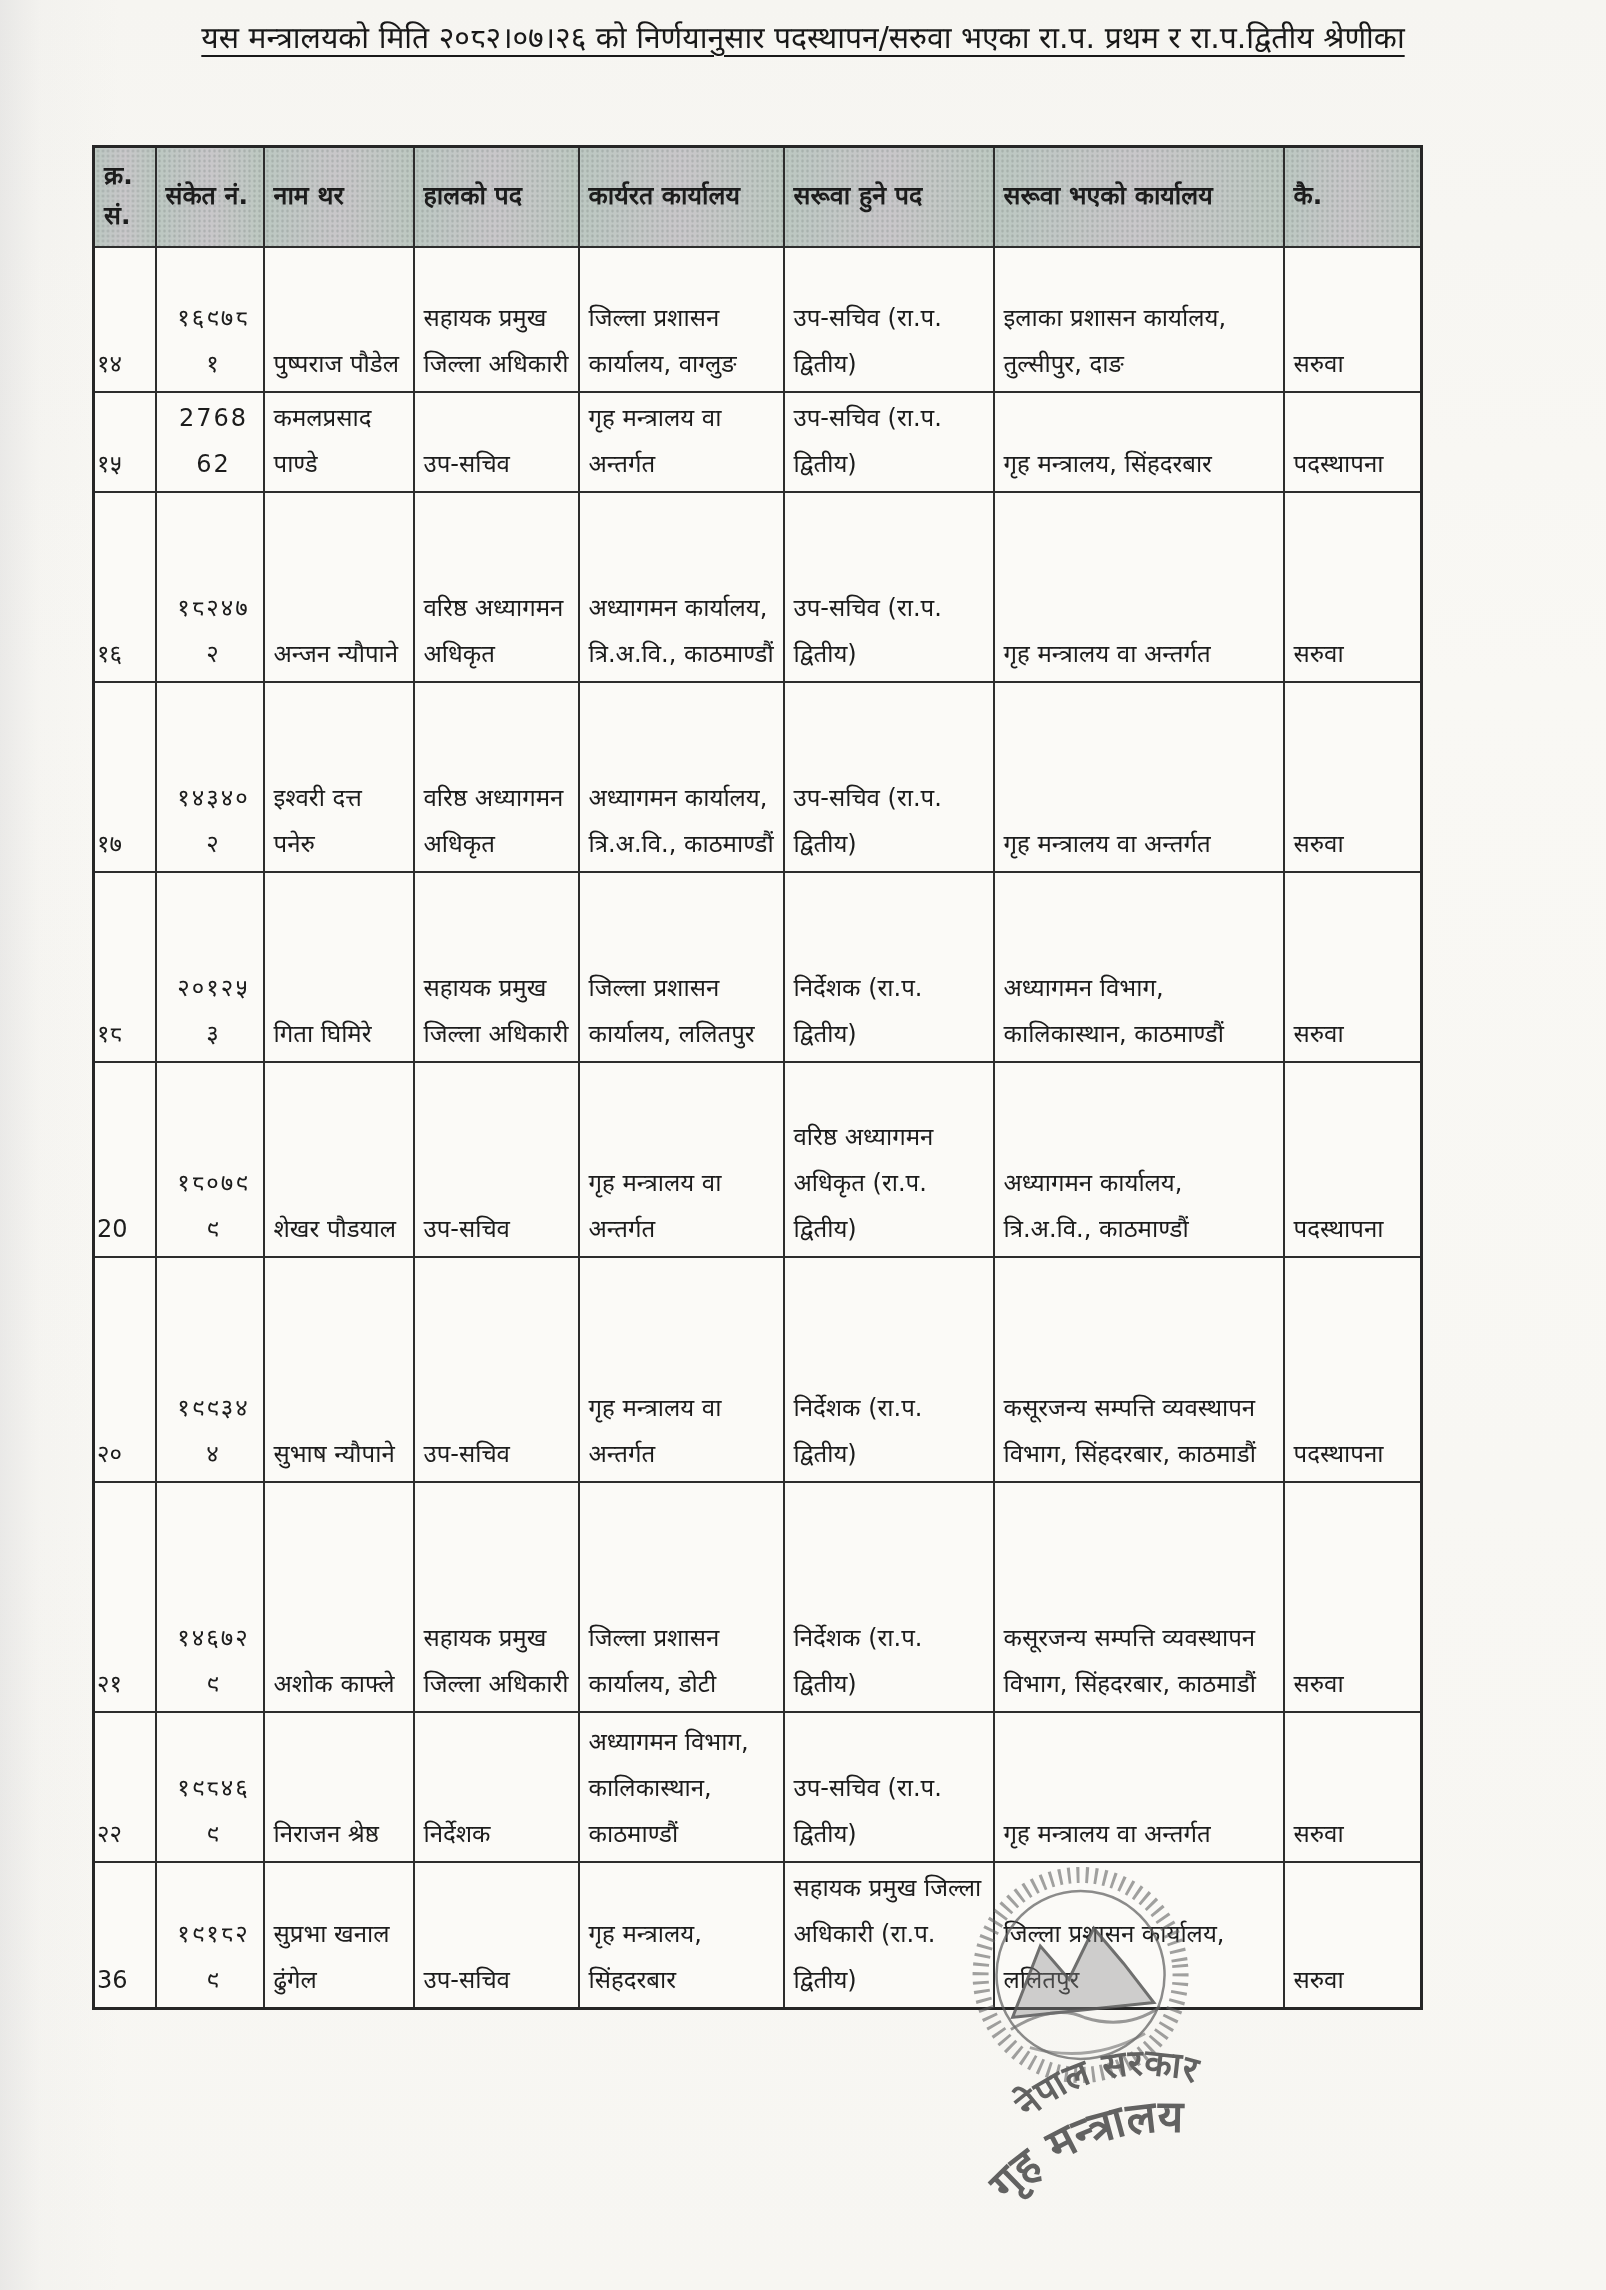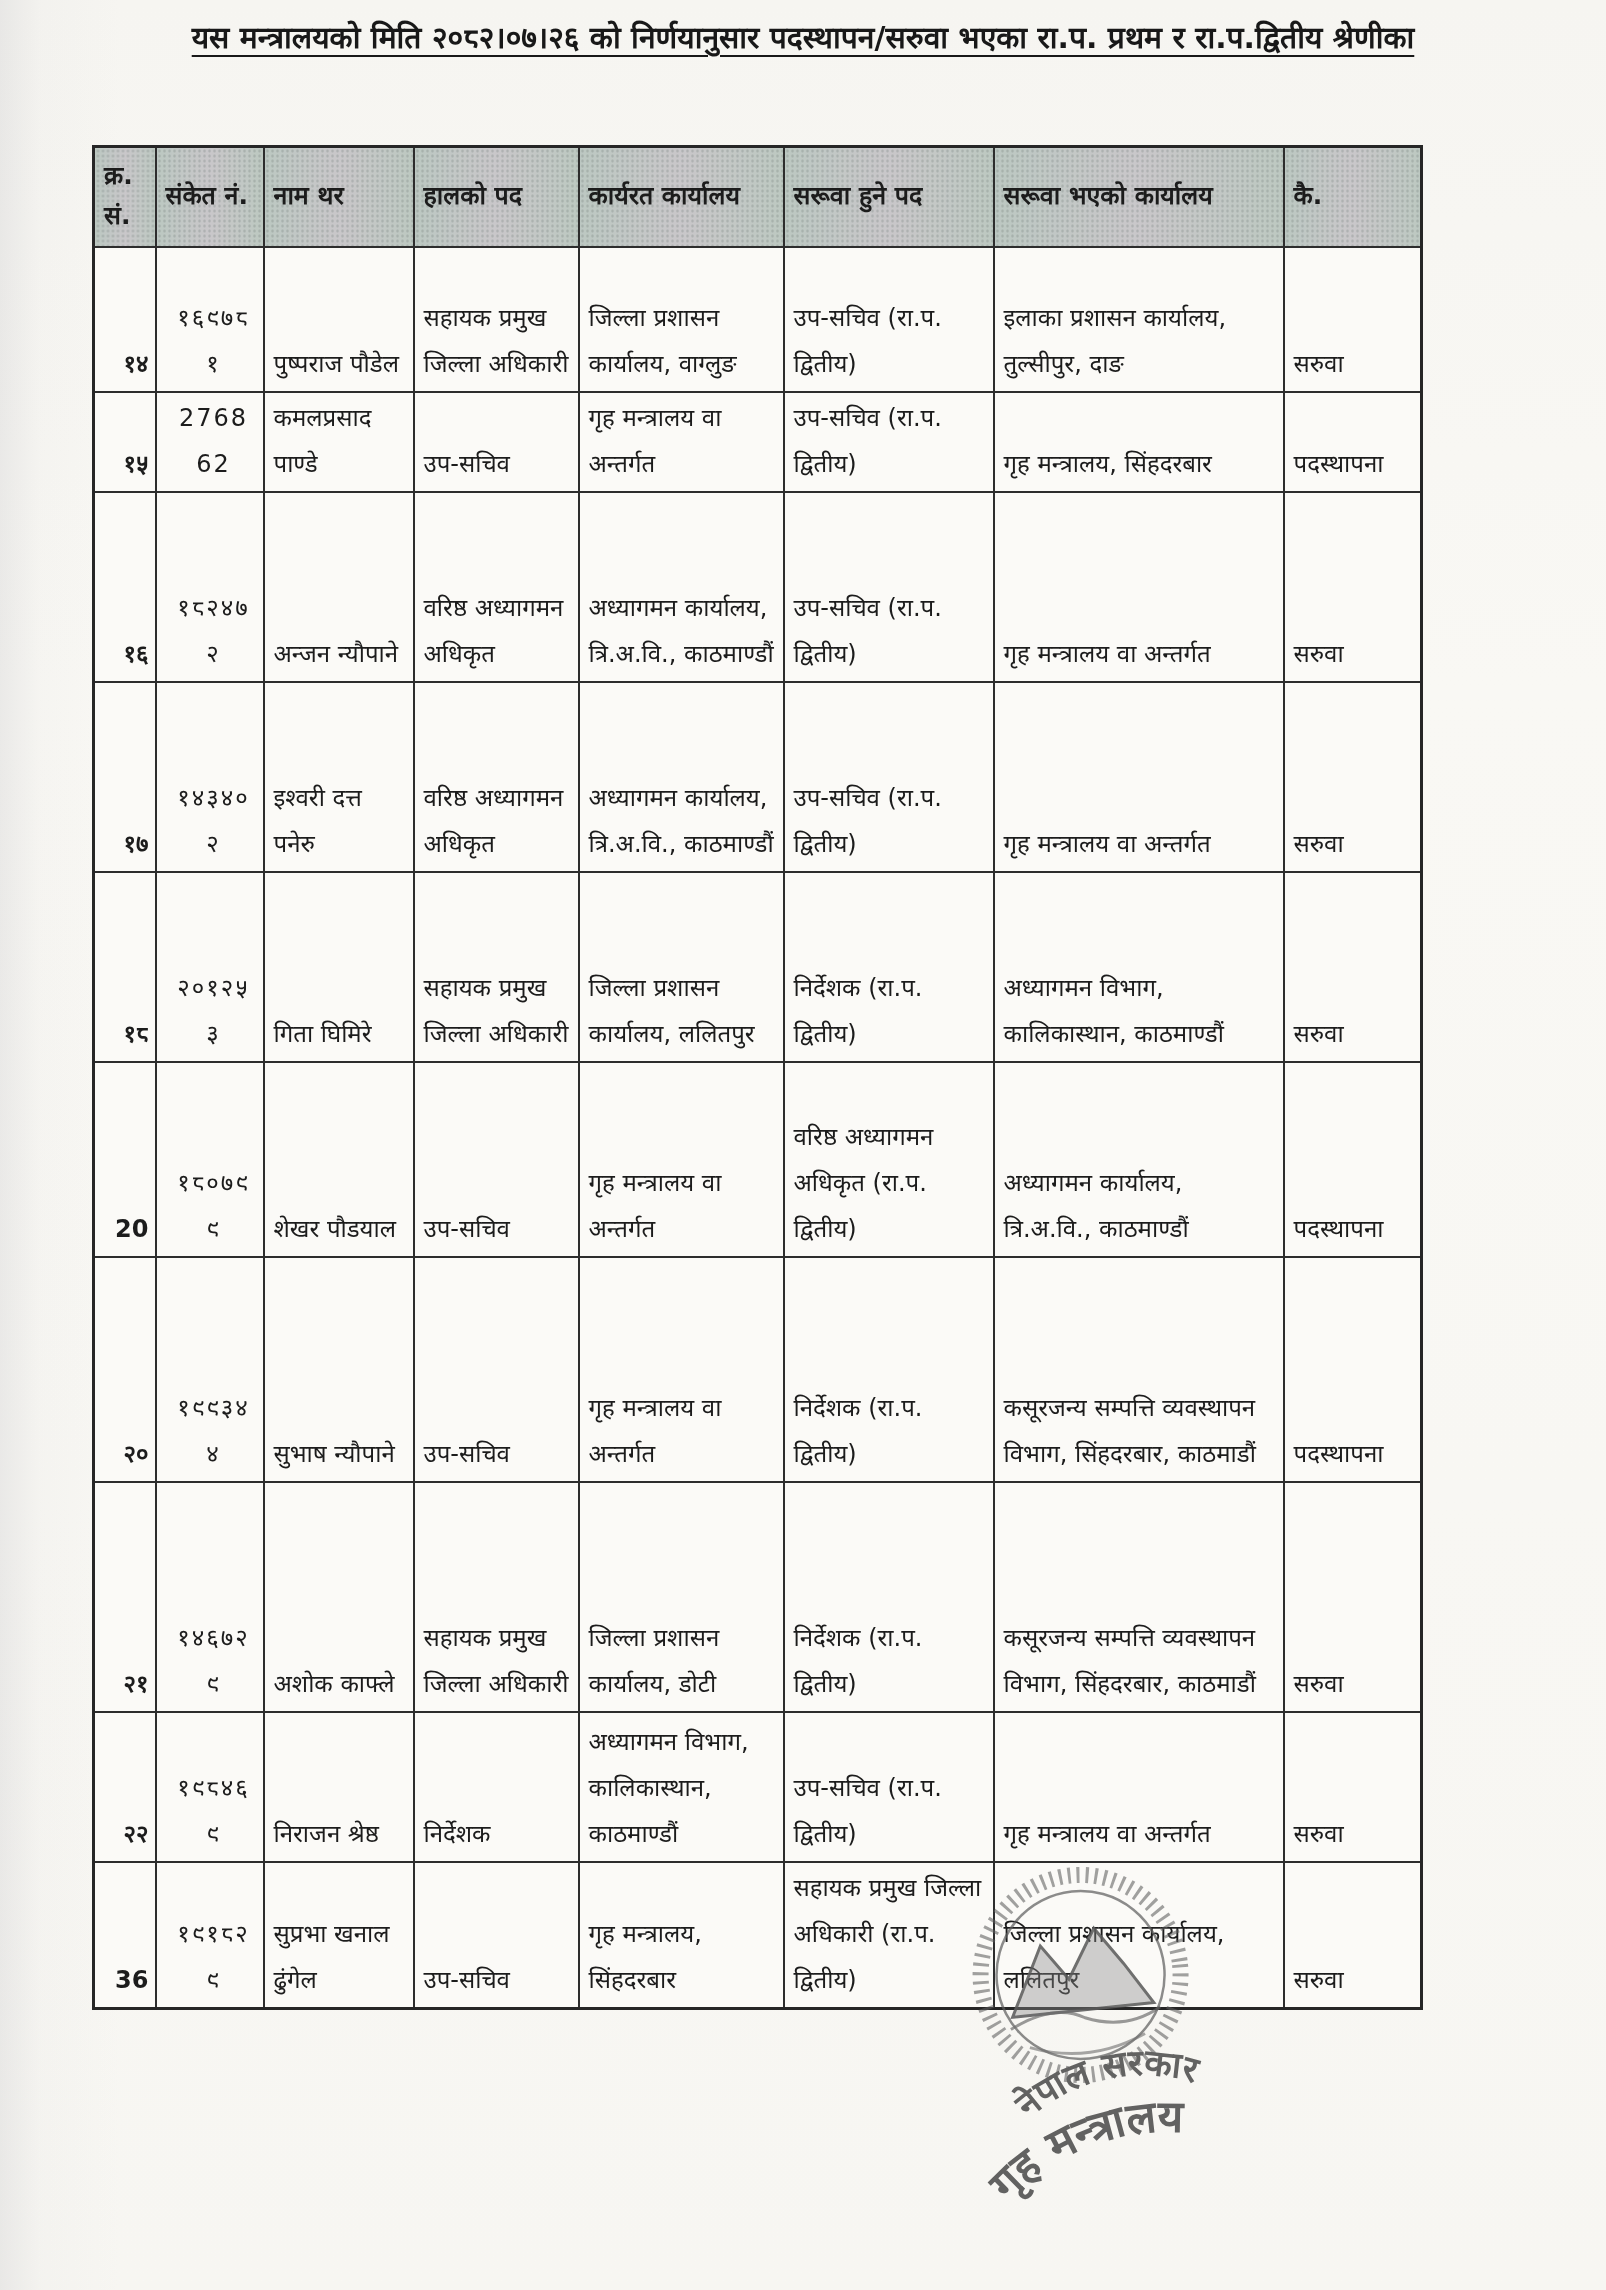--- a/index.html
+++ b/index.html
@@ -8,21 +8,21 @@
     width:1606px;height:2290px;
     background:
       linear-gradient(90deg, rgba(190,190,195,.25) 0px, rgba(190,190,195,.06) 40px, rgba(0,0,0,0) 120px),
       linear-gradient(180deg,#f6f5f1 0%, #f9f8f4 30%, #f7f6f2 100%);
     font-family:"DejaVu Sans", sans-serif;
     color:#1c1c1c;
     overflow:hidden;
   }
   .title-block{
     position:absolute;top:16px;left:0;width:100%;
-    text-align:center;font-weight:bold;
+    text-align:center;font-weight:normal;
   }
   .title-line{
     display:inline-block;
     font-size:30px;line-height:44px;
     text-decoration:underline;
     text-underline-offset:7px;
     text-decoration-thickness:2px;
     color:#181818;
   }
   table.doc{
@@ -47,21 +47,21 @@
     background-image:
       radial-gradient(rgba(110,120,118,.28) 1px, rgba(0,0,0,0) 1.6px),
       linear-gradient(90deg, rgba(168,190,182,.35), rgba(205,185,205,.30), rgba(170,192,180,.35));
     background-size:5px 5px,100% 100%;
     line-height:40px;
   }
   .doc td{
     vertical-align:bottom;
     background:#fbfaf7;
   }
-  .doc td.c-sn{text-align:right;padding-left:2px;font-weight:bold;}
+  .doc td.c-sn{text-align:left;padding-left:2px;}
   .doc td.c-code{padding-left:14px;letter-spacing:2px;text-align:center;}
   .seal{
     position:absolute;left:920px;top:1850px;
     width:330px;height:430px;
     opacity:.88;
     transform:rotate(-6deg);
   }
 </style>
 </head>
 <body>

